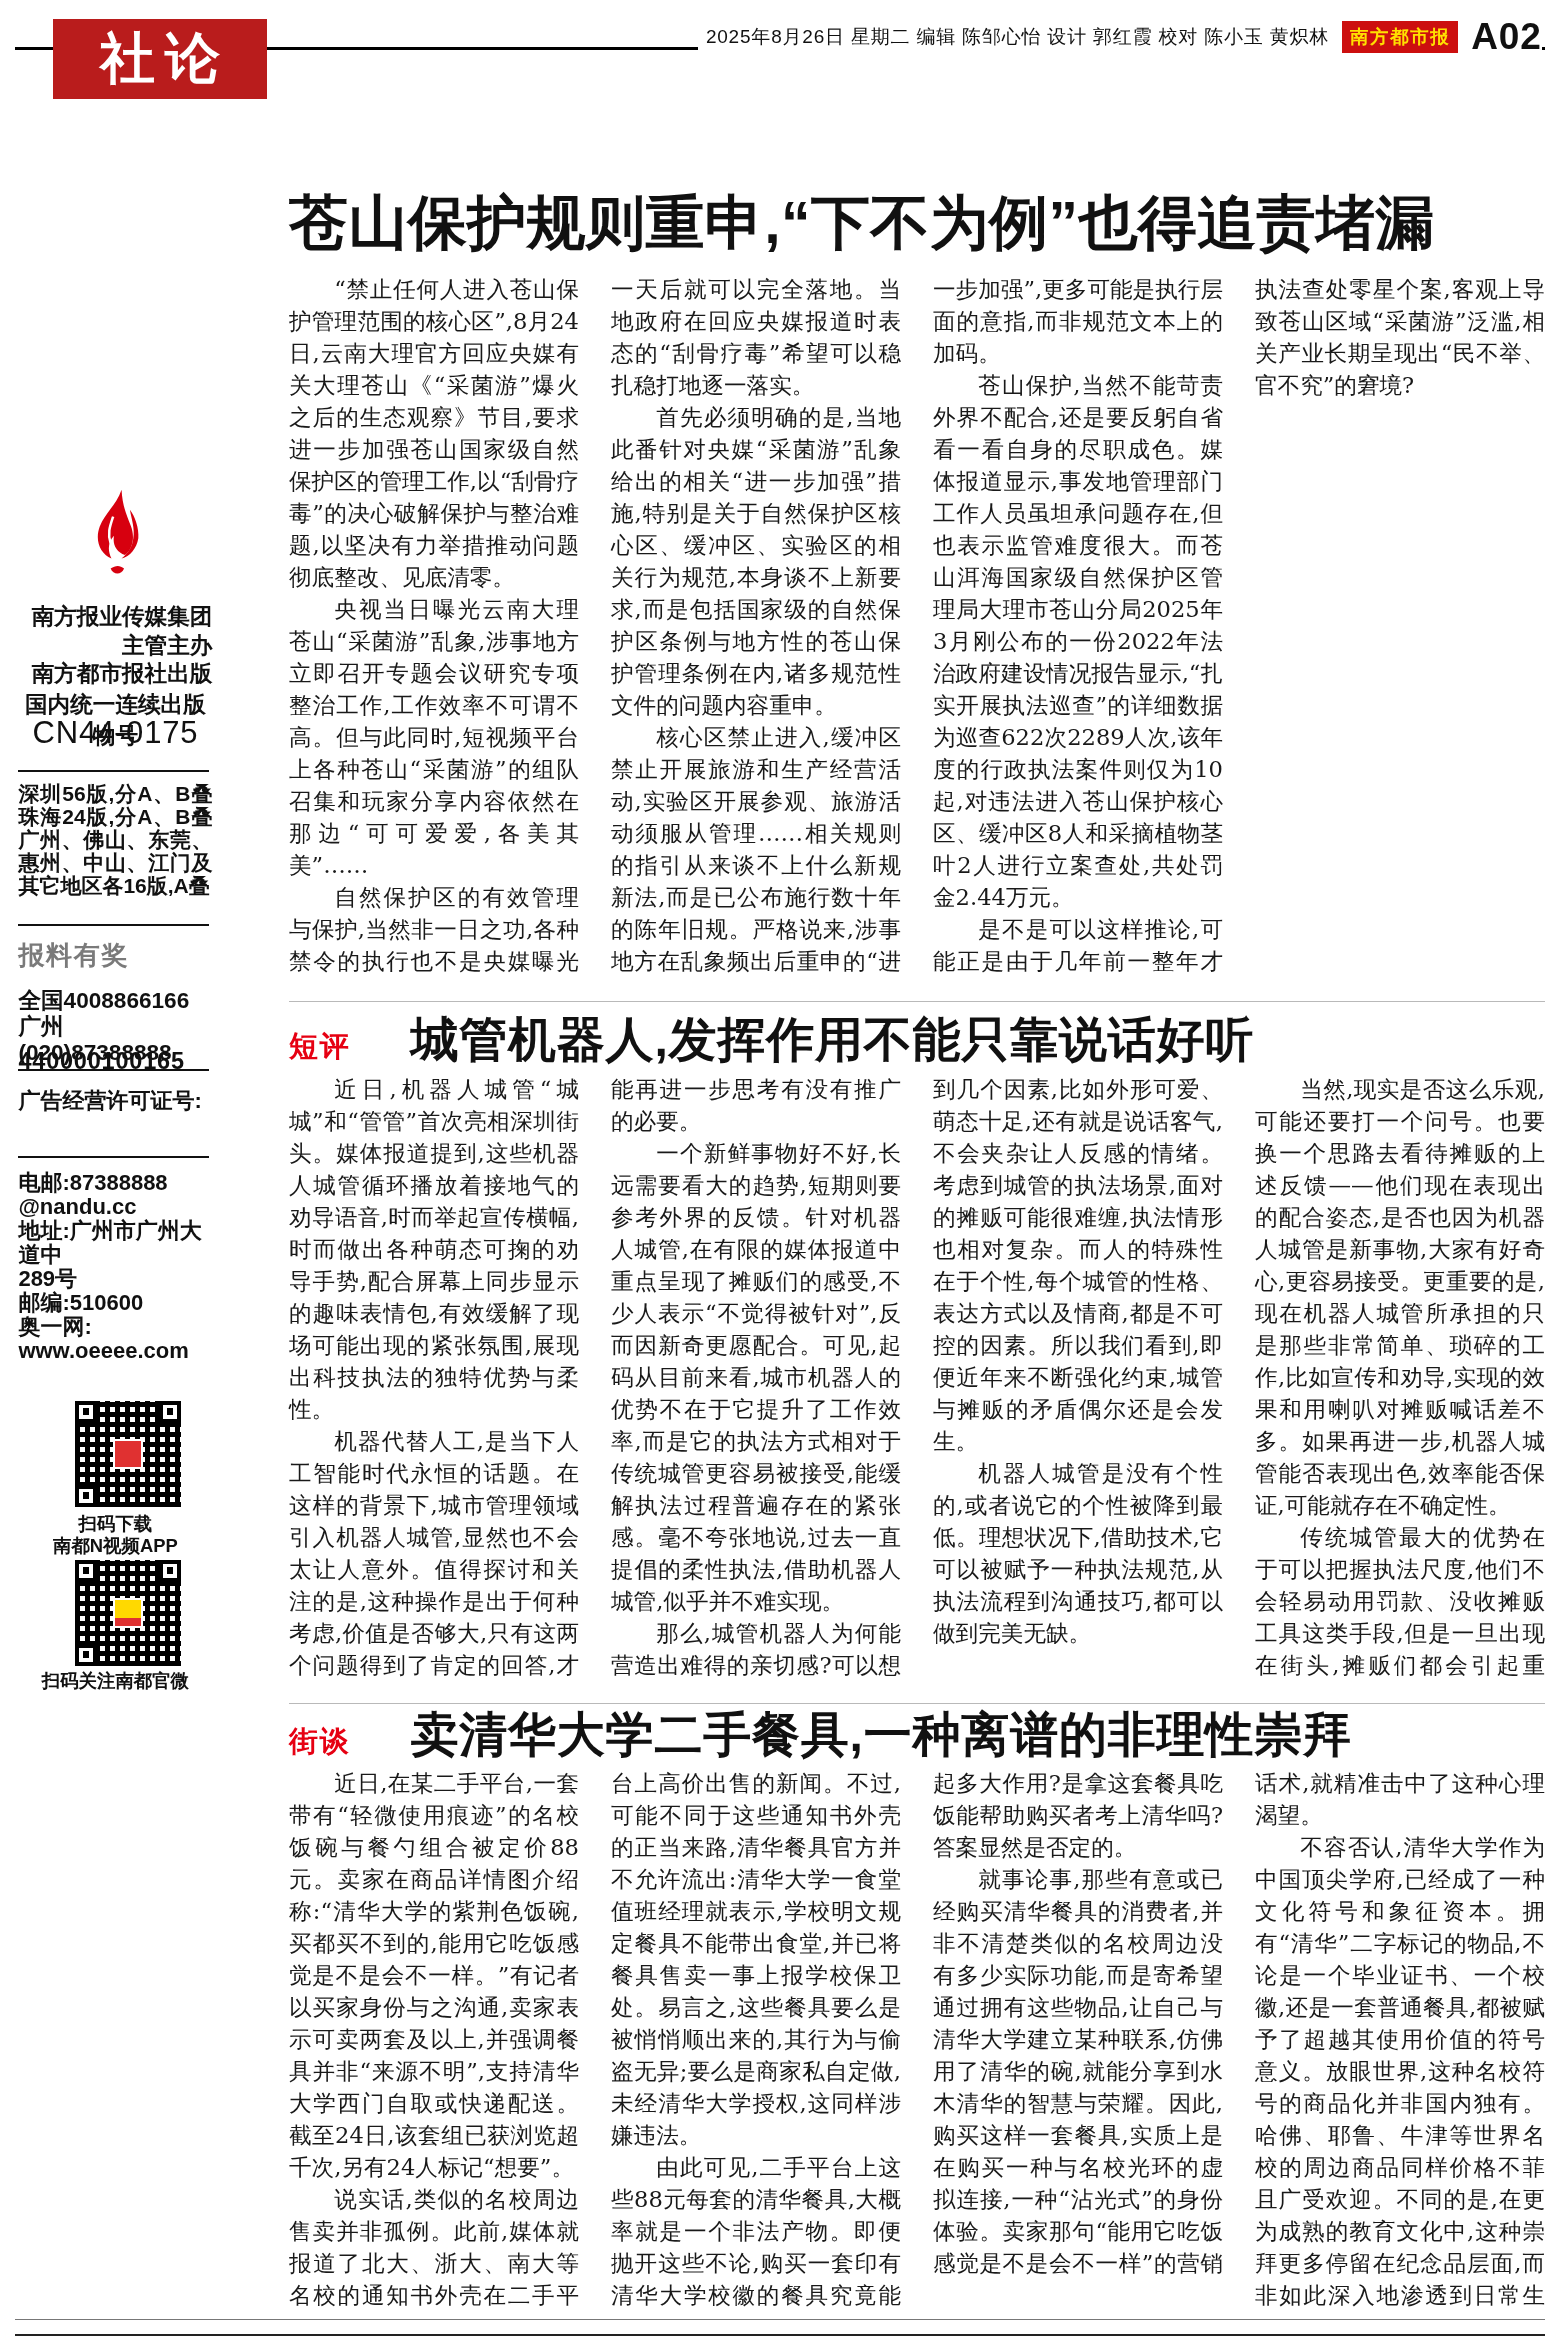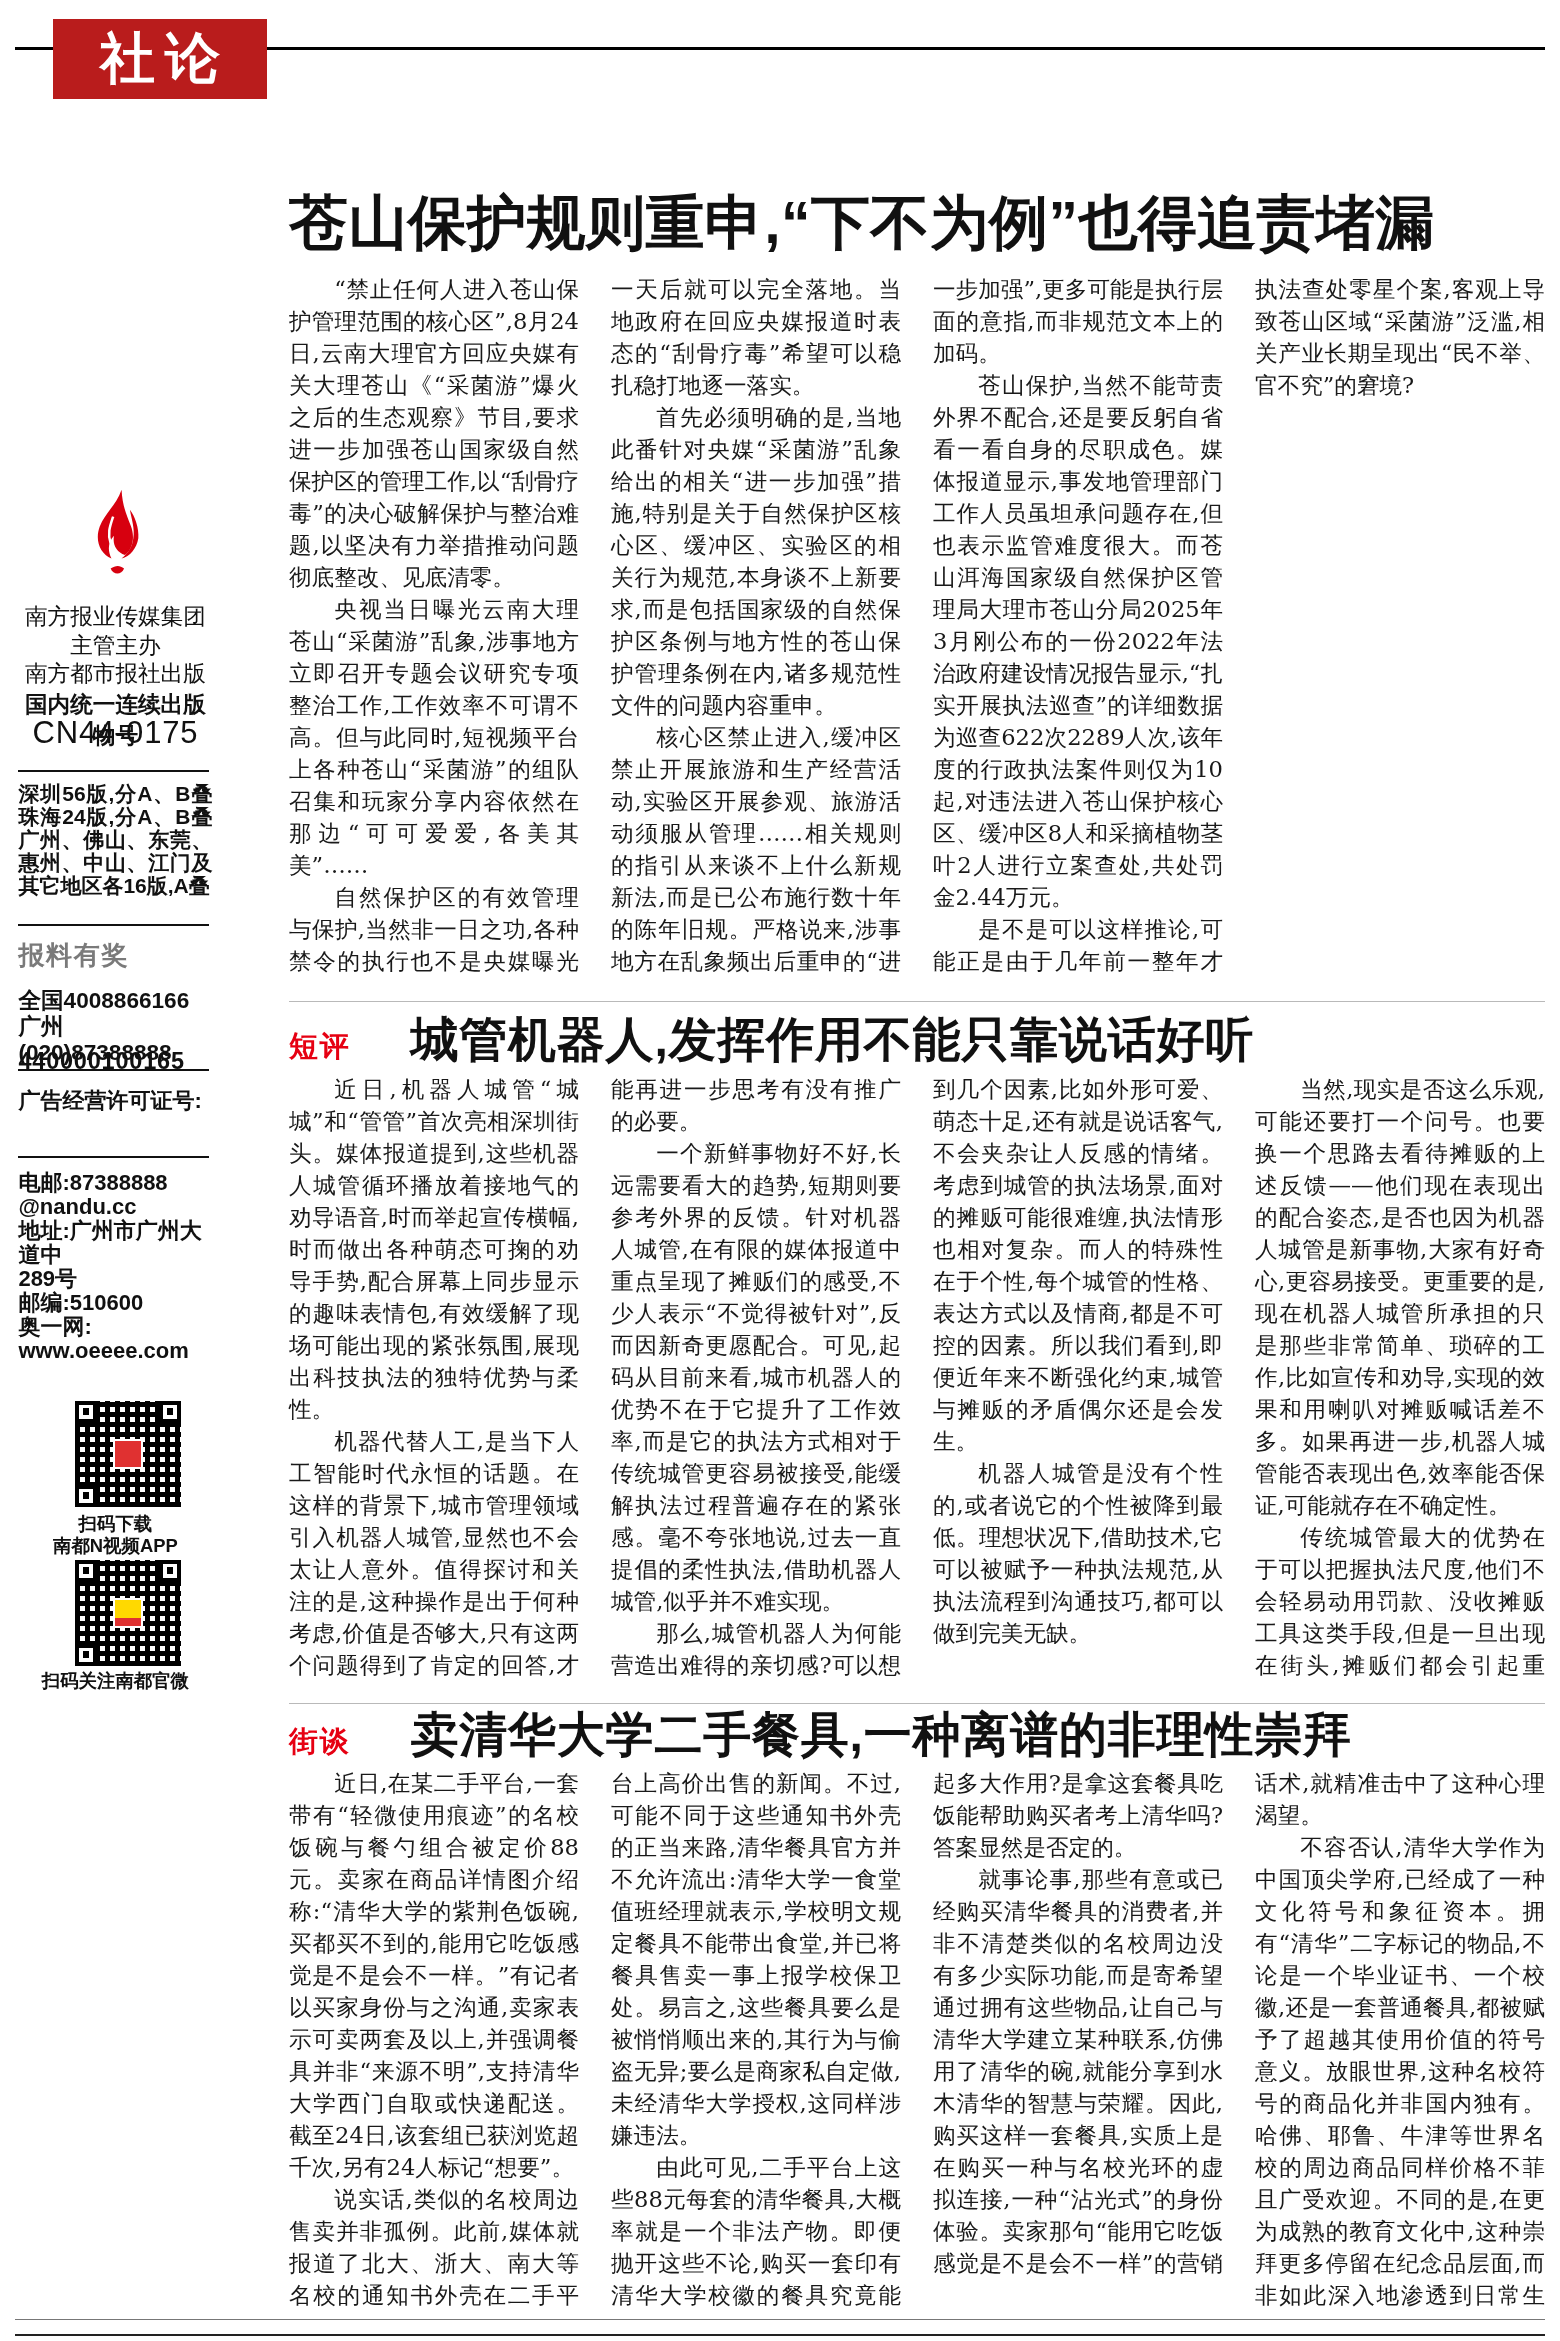--- a/index.html
+++ b/index.html
@@ -10,21 +10,21 @@
   .section-badge{position:absolute;left:53px;top:19px;width:214px;height:80px;background:#b91c1c;
         z-index:1;display:flex;align-items:center;justify-content:center;}
   .section-badge span{color:#fff;font-size:55px;font-weight:900;letter-spacing:10px;margin-left:10px;}
   .header-right{position:absolute;right:18.4px;top:11.7px;height:50px;display:flex;align-items:center;gap:13.4px;z-index:1;background:#fff;padding-left:8.4px;}
   .dateline{font-size:19px;color:#111;letter-spacing:0.8px;}
   .masthead-mini{background:#cc0f0f;color:#ffe000;font-weight:900;font-size:18.4px;padding:3.4px 7.5px;letter-spacing:1.7px;}
   .pageno{font-size:37px;font-weight:900;letter-spacing:0.8px;}
   
   aside{position:absolute;left:18.4px;top:0;width:194px;height:2342px;}
   .flame{position:absolute;left:70px;top:488px;}
-  .pub-block{position:absolute;top:603px;width:194px;text-align:center;font-weight:400;font-size:22.6px;line-height:28.5px;}
+  .pub-block{position:absolute;top:603px;width:194px;text-align:right;font-weight:700;font-size:22.6px;line-height:28.5px;}
   .issn-label{position:absolute;top:689px;width:194px;text-align:center;font-size:22.6px;font-weight:700;}
   .issn-number{position:absolute;top:715px;width:194px;text-align:center;font-size:31px;letter-spacing:0.8px;}
   .side-rule{position:absolute;left:0;width:191px;height:1.7px;background:#111;}
   .editions{position:absolute;top:782px;width:194px;font-size:21px;line-height:23px;text-align:justify;font-weight:600;}
   .tipoff-title{position:absolute;top:938px;font-size:26px;font-weight:900;color:#7a7a7a;letter-spacing:1.7px;}
   .phones{position:absolute;top:988px;width:194px;font-size:22.6px;line-height:26px;font-weight:600;}
   .ad-label{position:absolute;top:1086px;width:194px;font-size:22px;font-weight:600;}
   .ad-number{position:absolute;top:1048px;width:194px;font-size:23.5px;font-weight:700;letter-spacing:0.8px;}
   .contact{position:absolute;top:1171px;width:194px;font-size:22px;line-height:24px;font-weight:600;}
   .qr{position:absolute;left:57px;width:106px;height:106px;background:
@@ -58,20 +58,25 @@
   .bottom-rule-b{position:absolute;left:15px;top:2334px;width:1530px;height:1.7px;background:#222;}
 </style>
 </head>
 <body>
 
 <div class="page">
 
   <div class="top-rule"></div>
   <div class="section-badge">
     <span>社论</span>
+  </div>
+  <div class="header-right">
+    <span class="dateline">2025年8月26日 星期二  编辑 陈邹心怡  设计 郭红霞  校对 陈小玉 黄炽林</span>
+    <span class="masthead-mini">南方都市报</span>
+    <span class="pageno">A02</span>
   </div>
 
   <aside>
     <div class="flame">
       <svg width="52" height="99" viewBox="0 0 62 118">
         <path d="M40 2 C34 20 20 30 14 46 C8 62 14 78 28 84 C23 74 24 64 31 57 C29 68 34 76 44 80 C54 72 56 58 51 45 C45 30 41 20 40 2 Z" fill="#d7000f"></path>
         <path d="M50 26 C52 38 56 48 54 60 C53 70 48 78 40 84 C50 82 58 72 60 60 C61 48 56 34 50 26 Z" fill="#d7000f"></path>
         <path d="M27 96 C33 92 38 92 43 96 C40 104 30 104 27 96 Z" fill="#d7000f"></path>
         <path d="M30 34 C26 46 23 54 27 66" stroke="#fff" stroke-width="3" fill="none"></path>
       </svg>

